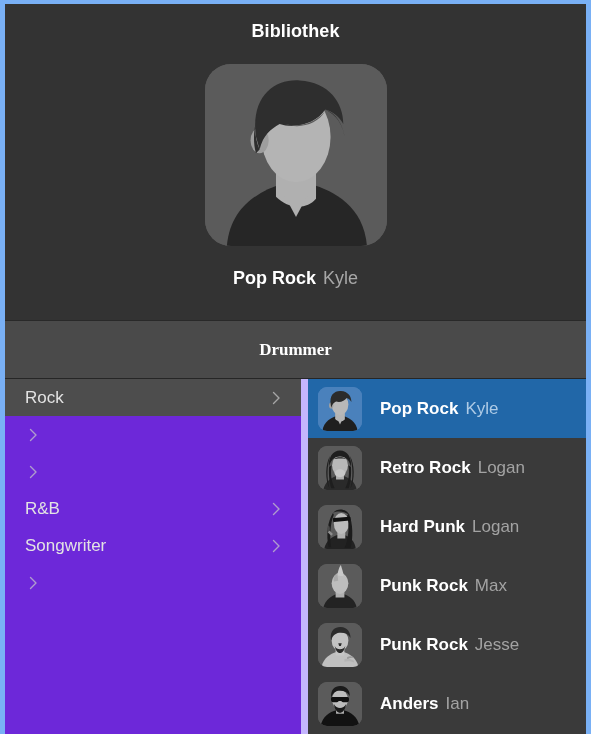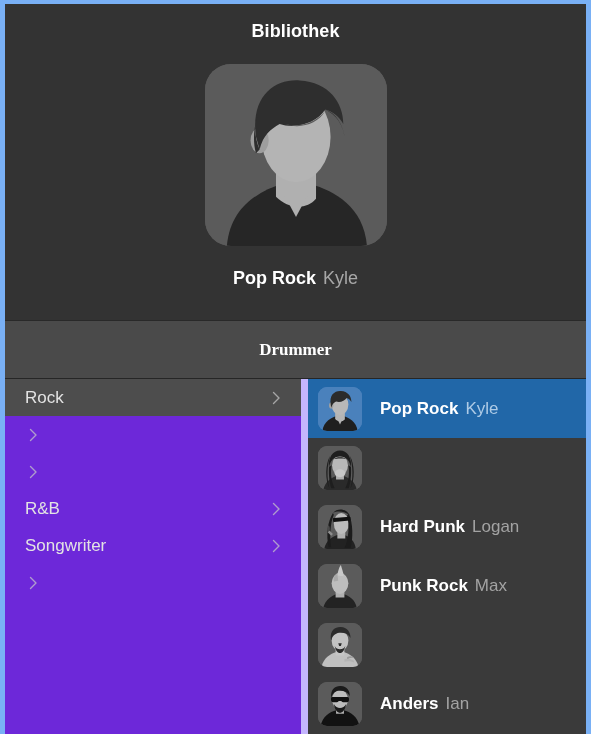--- a/index.html
+++ b/index.html
@@ -305,20 +305,21 @@
           </span>
           <span class="patch-text"><span class="style">Pop Rock</span><span class="player">Kyle</span></span>
         </div>
         <div class="patch-row">
           <span class="patch-thumb">
             <svg viewBox="0 0 100 100" preserveAspectRatio="xMidYMid slice">
               <rect width="100" height="100" fill="#5b5b5b"></rect>
               <use href="#av-logan"></use>
             </svg>
           </span>
+          <span class="patch-text"><span class="style">Retro Rock</span><span class="player">Logan</span></span>
         </div>
         <div class="patch-row">
           <span class="patch-thumb">
             <svg viewBox="0 0 100 100" preserveAspectRatio="xMidYMid slice">
               <rect width="100" height="100" fill="#5b5b5b"></rect>
               <use href="#av-anders"></use>
             </svg>
           </span>
           <span class="patch-text"><span class="style">Hard Punk</span><span class="player">Logan</span></span>
         </div>
@@ -331,20 +332,21 @@
           </span>
           <span class="patch-text"><span class="style">Punk Rock</span><span class="player">Max</span></span>
         </div>
         <div class="patch-row">
           <span class="patch-thumb">
             <svg viewBox="0 0 100 100" preserveAspectRatio="xMidYMid slice">
               <rect width="100" height="100" fill="#5b5b5b"></rect>
               <use href="#av-jesse"></use>
             </svg>
           </span>
+          <span class="patch-text"><span class="style">Punk Rock</span><span class="player">Jesse</span></span>
         </div>
         <div class="patch-row">
           <span class="patch-thumb">
             <svg viewBox="0 0 100 100" preserveAspectRatio="xMidYMid slice">
               <rect width="100" height="100" fill="#5b5b5b"></rect>
               <use href="#av-ian"></use>
             </svg>
           </span>
           <span class="patch-text"><span class="style">Anders</span><span class="player">Ian</span></span>
         </div>

